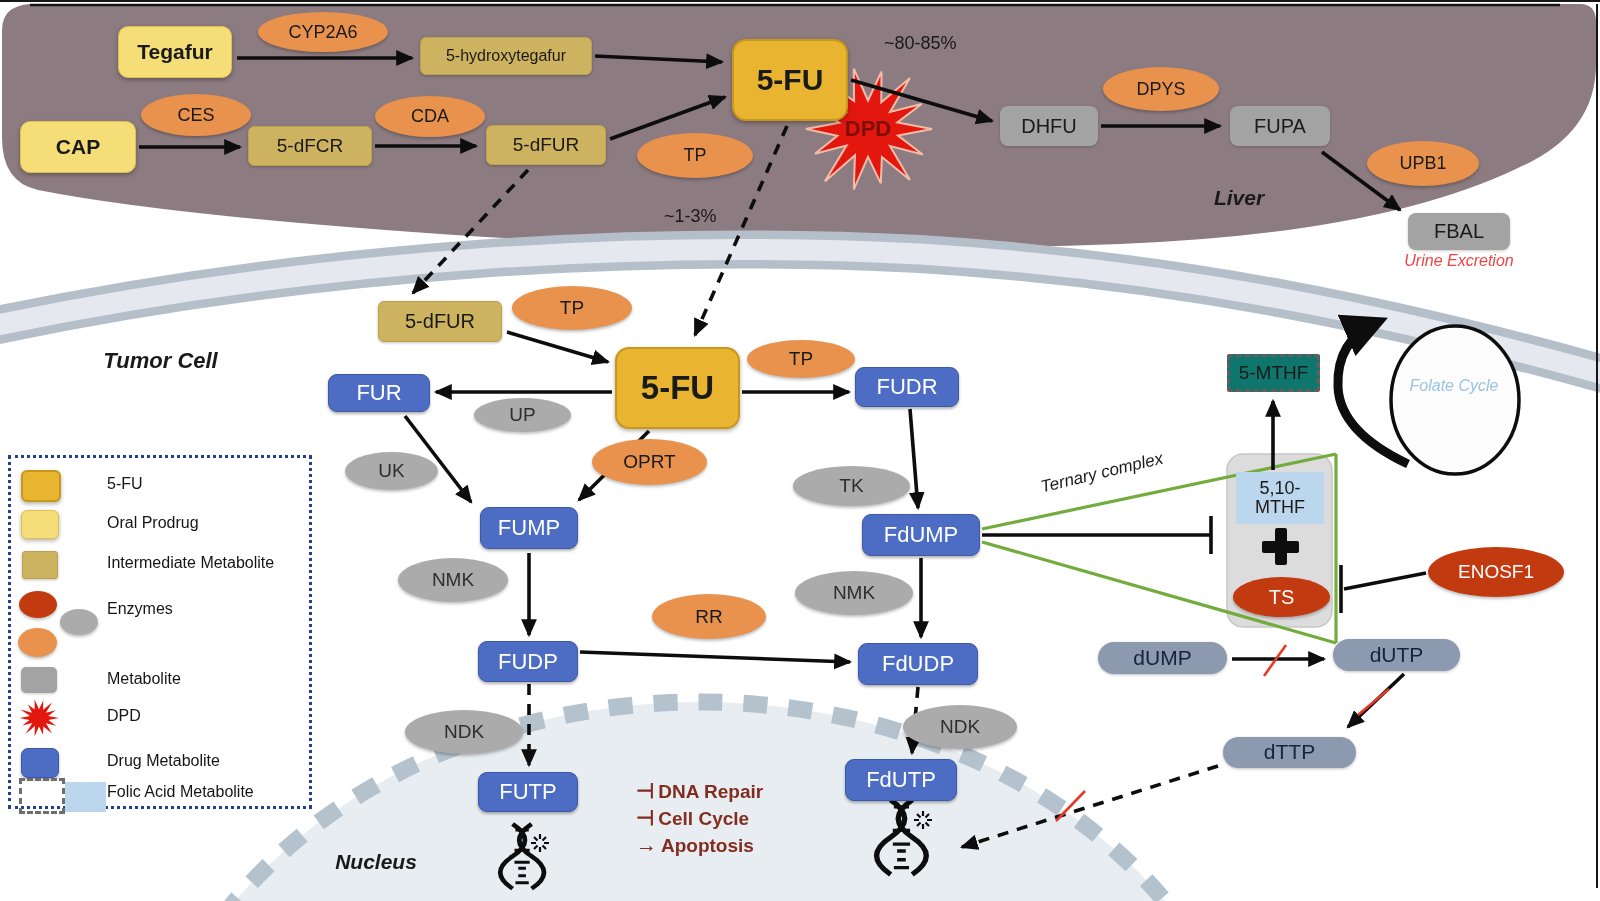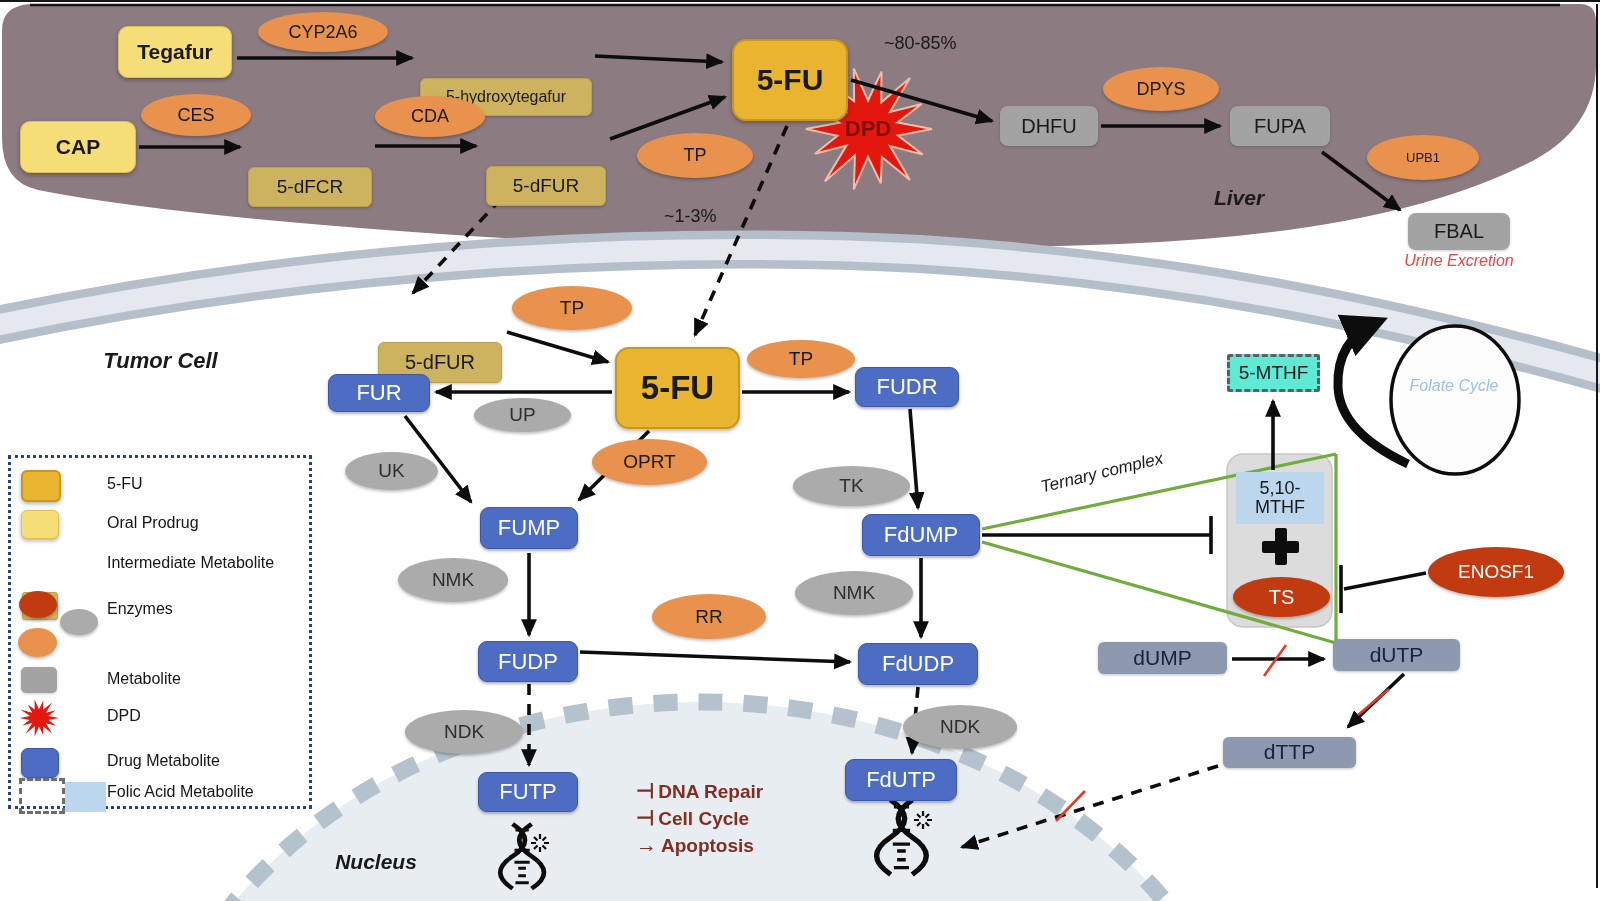--- a/index.html
+++ b/index.html
@@ -5,31 +5,31 @@
   html,body{margin:0;padding:0;background:#fff;font-family:"Liberation Sans",sans-serif;}
   #fig{position:relative;width:1600px;height:901px;background:#fff;overflow:hidden;
        border-top:2px solid #161616;border-right:2px solid #161616;}
   svg.layer{position:absolute;left:0;top:0;z-index:1;}
   .abs{position:absolute;box-sizing:border-box;display:flex;align-items:center;justify-content:center;
        text-align:center;z-index:2;color:#1a1a1a;line-height:1.05;}
   .gold{background:#E9B42F;border:2px solid #C7981B;border-radius:14px;font-weight:bold;
         box-shadow:0 2px 4px rgba(0,0,0,.3);}
   .prodrug{background:#F5DD78;border:1.5px solid #E0BF52;border-radius:10px;font-weight:bold;
         box-shadow:0 2px 4px rgba(0,0,0,.3);}
-  .inter{background:#CDB35F;border:1px solid #BCA24A;border-radius:6px;box-shadow:0 1px 3px rgba(0,0,0,.25);margin-top:41px;}
+  .inter{background:#CDB35F;border:1px solid #BCA24A;border-radius:6px;box-shadow:0 1px 3px rgba(0,0,0,.25);}
   .metab{background:#a3a3a3;border-radius:8px;box-shadow:0 1px 3px rgba(0,0,0,.2);}
   .drug{background:#4D6CC4;color:#fff;border:1.5px solid #3E58A8;border-radius:9px;
         box-shadow:0 2px 3px rgba(0,0,0,.3);}
-  .dbox{background:#8C99AF;color:#18233A;border-radius:6px;box-shadow:0 1px 3px rgba(0,0,0,.25);}
+  .dbox{background:#8C99AF;color:#18233A;border-radius:16px;box-shadow:0 1px 3px rgba(0,0,0,.25);}
   .ell{border-radius:50%;box-shadow:0 2px 3px rgba(0,0,0,.25);text-align:center;}
   .orange{background:#E8924D;}
   .gray{background:#ACABAB;color:#2E2E2E;}
   .darkred{background:#C23B10;color:#fff;}
   .folic{background:#BCD6EE;}
-  .dashedbox{border:3px dashed #5F5F5F;background:#5eead4;border-radius:2px;}
+  .dashedbox{border:3px dashed #5F5F5F;background:#0f766e;border-radius:2px;}
   .bi{font-weight:bold;font-style:italic;}
   .plus{position:absolute;z-index:3;}
   .plus::before,.plus::after{content:"";position:absolute;background:#0d0d0d;}
   .plus::before{left:50%;top:0;width:12px;height:100%;margin-left:-6px;border-radius:2px;}
   .plus::after{top:50%;left:0;height:12px;width:100%;margin-top:-6px;border-radius:2px;}
   .fx-row{display:flex;align-items:center;gap:4px;height:27px;color:#822D20;}
   .fx-sym{font-size:21px;font-weight:bold;}
   .fx-lab{font-size:19px;font-weight:bold;}
   #legend{position:absolute;left:8px;top:453px;width:298px;height:348px;border:3px dotted #20418E;
           background:#fff;z-index:2;}
@@ -148,21 +148,21 @@
 <div class="abs gold" style="left:732px;top:37px;width:116px;height:82px;font-size:30px">5-FU</div>
 <div class="abs metab" style="left:1000px;top:104px;width:98px;height:40px;font-size:20px">DHFU</div>
 <div class="abs metab" style="left:1230px;top:104px;width:100px;height:40px;font-size:20px">FUPA</div>
 <div class="abs metab" style="left:1408px;top:211px;width:102px;height:37px;font-size:20px">FBAL</div>
 
 <div class="abs ell orange" style="left:258px;top:10px;width:130px;height:40px;font-size:18px">CYP2A6</div>
 <div class="abs ell orange" style="left:141px;top:92px;width:110px;height:42px;font-size:18px">CES</div>
 <div class="abs ell orange" style="left:375px;top:94px;width:110px;height:41px;font-size:18px">CDA</div>
 <div class="abs ell orange" style="left:637px;top:131px;width:116px;height:45px;font-size:18px">TP</div>
 <div class="abs ell orange" style="left:1103px;top:65px;width:116px;height:44px;font-size:18px">DPYS</div>
-<div class="abs ell orange" style="left:1367px;top:133px;width:112px;height:45px;font-size:13px">UPB1</div>
+<div class="abs ell orange" style="left:1367px;top:139px;width:112px;height:45px;font-size:18px">UPB1</div>
 
 <div class="abs" style="left:828px;top:112px;width:80px;height:30px;font-size:22px;font-weight:bold;color:#7D0F08">DPD</div>
 <div class="abs" style="left:884px;top:28px;width:110px;height:26px;font-size:18px;justify-content:flex-start">~80-85%</div>
 <div class="abs" style="left:664px;top:202px;width:70px;height:24px;font-size:18px;justify-content:flex-start">~1-3%</div>
 <div class="abs bi" style="left:1199px;top:182px;width:80px;height:28px;font-size:21px">Liver</div>
 <div class="abs" style="left:1390px;top:249px;width:138px;height:20px;font-size:16px;font-style:italic;color:#ef4444">Urine Excretion</div>
 
 <div class="abs bi" style="left:88px;top:344px;width:145px;height:30px;font-size:22px">Tumor Cell</div>
 <div class="abs inter" style="left:378px;top:299px;width:124px;height:41px;font-size:20px">5-dFUR</div>
 <div class="abs ell orange" style="left:512px;top:284px;width:120px;height:44px;font-size:19px">TP</div>

